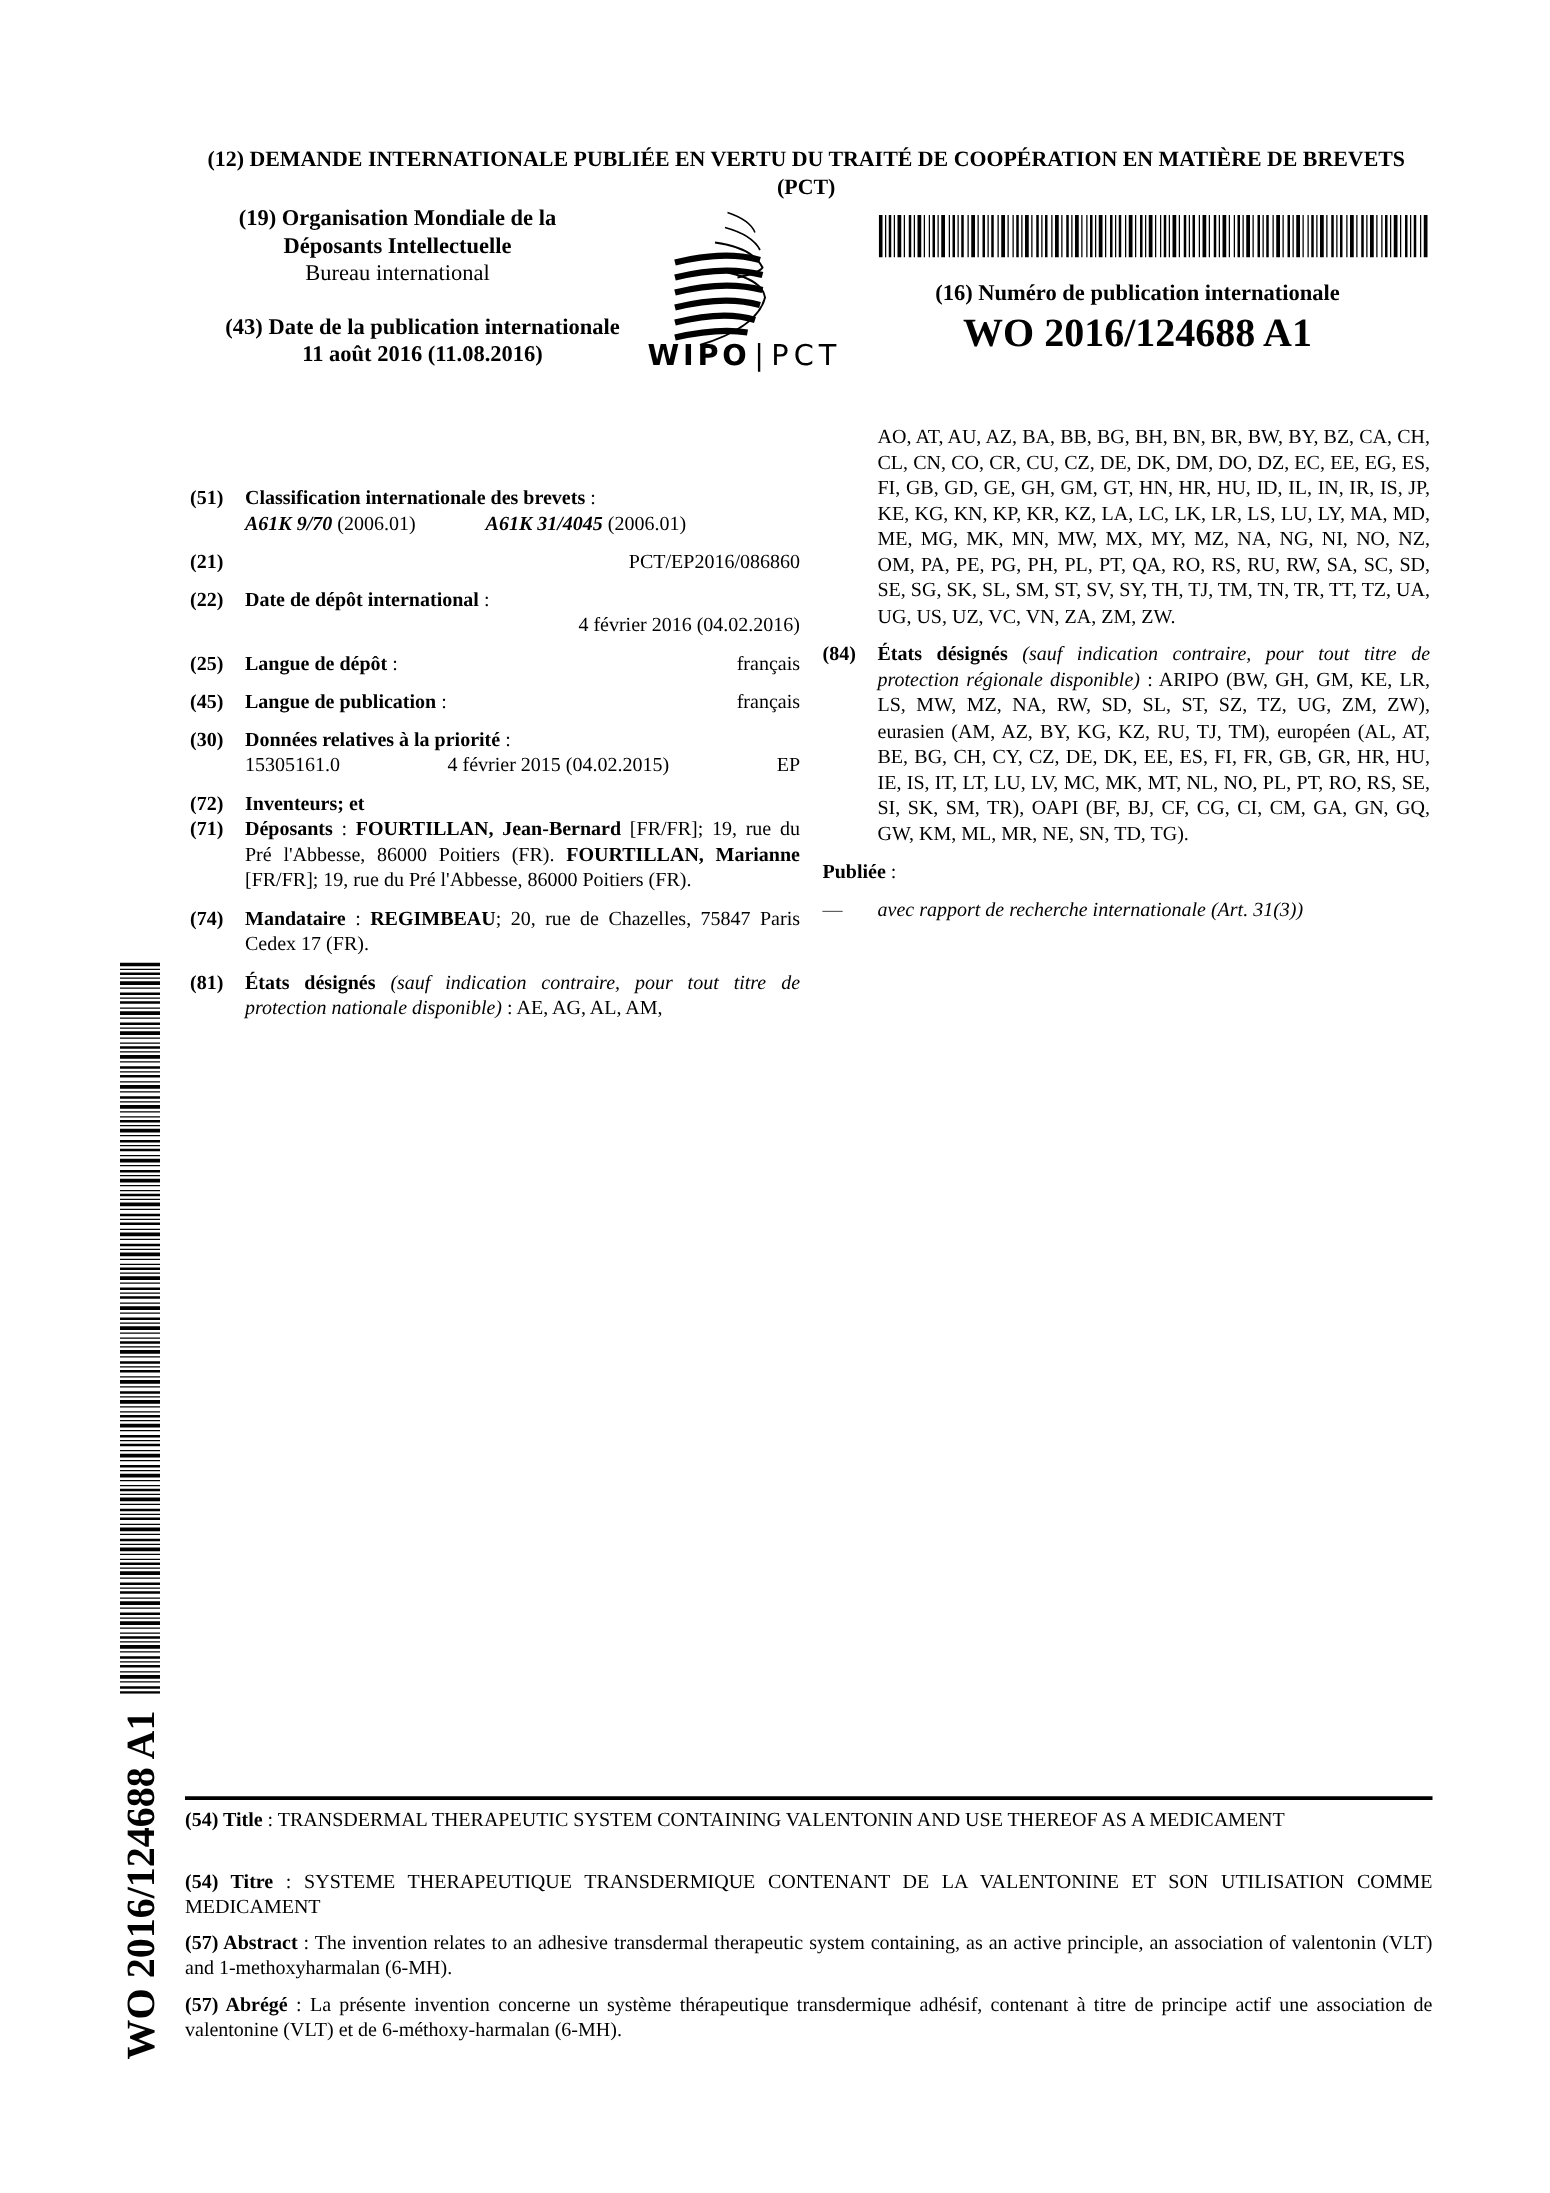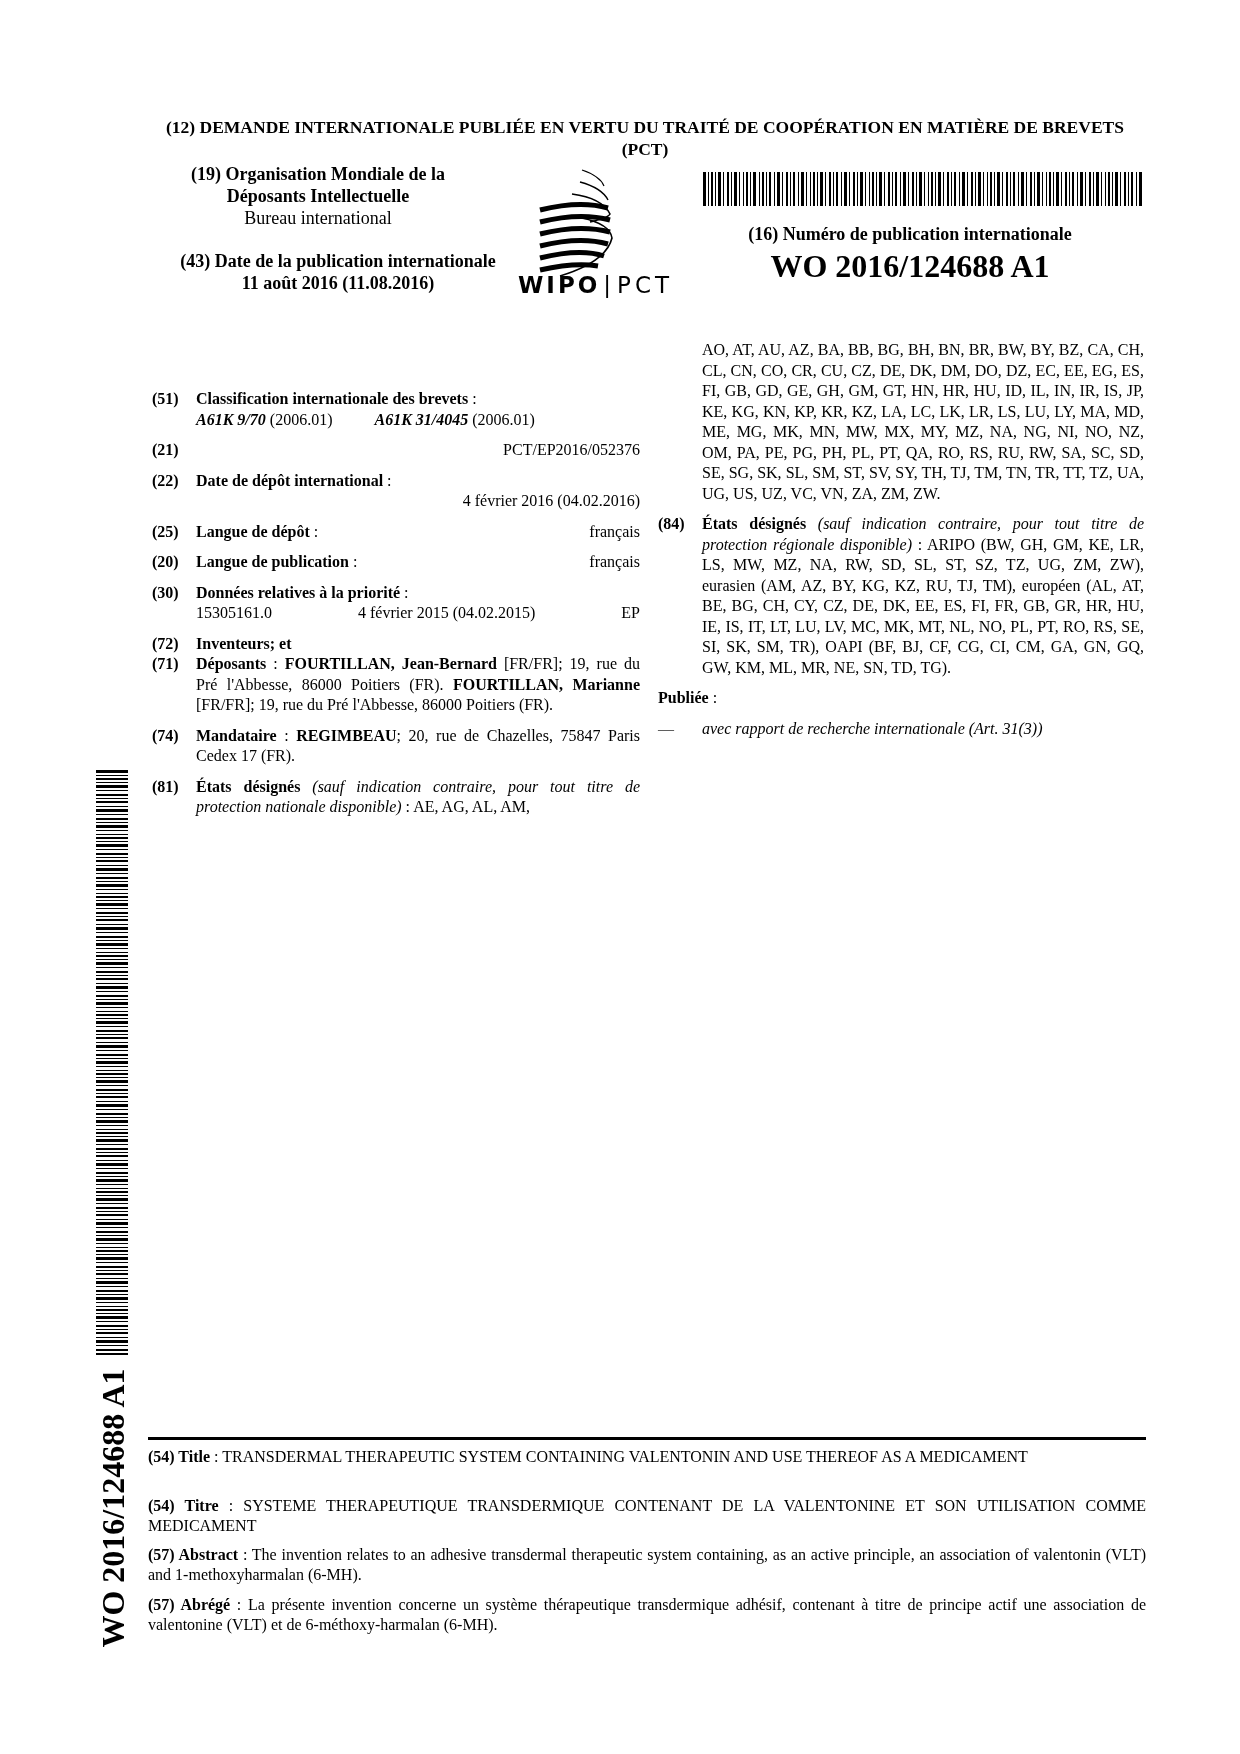--- a/index.html
+++ b/index.html
@@ -30,21 +30,21 @@
   
   .col { font-size: 16px; line-height: 20.5px; }
   #left-col { left: 152px; top: 345px; width: 488px; margin-top: 44px; }
   #right-col { left: 658px; top: 328px; width: 486px; margin-top: 12px; }
   .field { display: flex; margin-bottom: 10px; }
   .field .num { width: 44px; flex: 0 0 44px; font-weight: bold; }
   .field .body { flex: 1; }
   .right-txt { text-align: right; }
   .justify { text-align: justify; }
   .row3 { display: flex; justify-content: space-between; }
-  .cls-row { display: flex; gap: 42px; }
+  .cls-row { display: flex; gap: 56px; }
   .tight { margin-bottom: 0; }
   .states { text-align: justify; }
   .pub-item { display: flex; margin-left: 0; }
   .pub-item .dash { width: 44px; flex: 0 0 44px; color: #444; }
 
   
   #side-barcode { left: 96px; top: 770px; width: 32px; height: 585px; }
   #side-pubno { left: 113px; top: 1508px; transform: translate(-50%, -50%) rotate(-90deg);
                 white-space: nowrap; font-size: 32px; font-weight: bold; }
 
@@ -220,42 +220,42 @@
       <div class="cls-row">
         <span><span class="b i">A61K 9/70</span><span> (2006.01)</span></span>
         <span><span class="b i">A61K 31/4045</span><span> (2006.01)</span></span>
       </div>
     </div>
   </div>
 
   <div class="field">
     <span class="num">(21)</span>
     <div class="body">
-      <div class="right-txt">PCT/EP2016/052376</div>
+      <div class="right-txt">PCT/EP2016/086860</div>
     </div>
   </div>
 
   <div class="field">
     <span class="num">(22)</span>
     <div class="body">
       <div><span class="b">Date de dépôt international</span><span> :</span></div>
       <div class="right-txt">4 février 2016 (04.02.2016)</div>
     </div>
   </div>
 
   <div class="field">
     <span class="num">(25)</span>
     <div class="body row3">
       <span><span class="b">Langue de dépôt</span><span> :</span></span>
       <span>français</span>
     </div>
   </div>
 
   <div class="field">
-    <span class="num">(20)</span>
+    <span class="num">(45)</span>
     <div class="body row3">
       <span><span class="b">Langue de publication</span><span> :</span></span>
       <span>français</span>
     </div>
   </div>
 
   <div class="field">
     <span class="num">(30)</span>
     <div class="body">
       <div><span class="b">Données relatives à la priorité</span><span> :</span></div>

